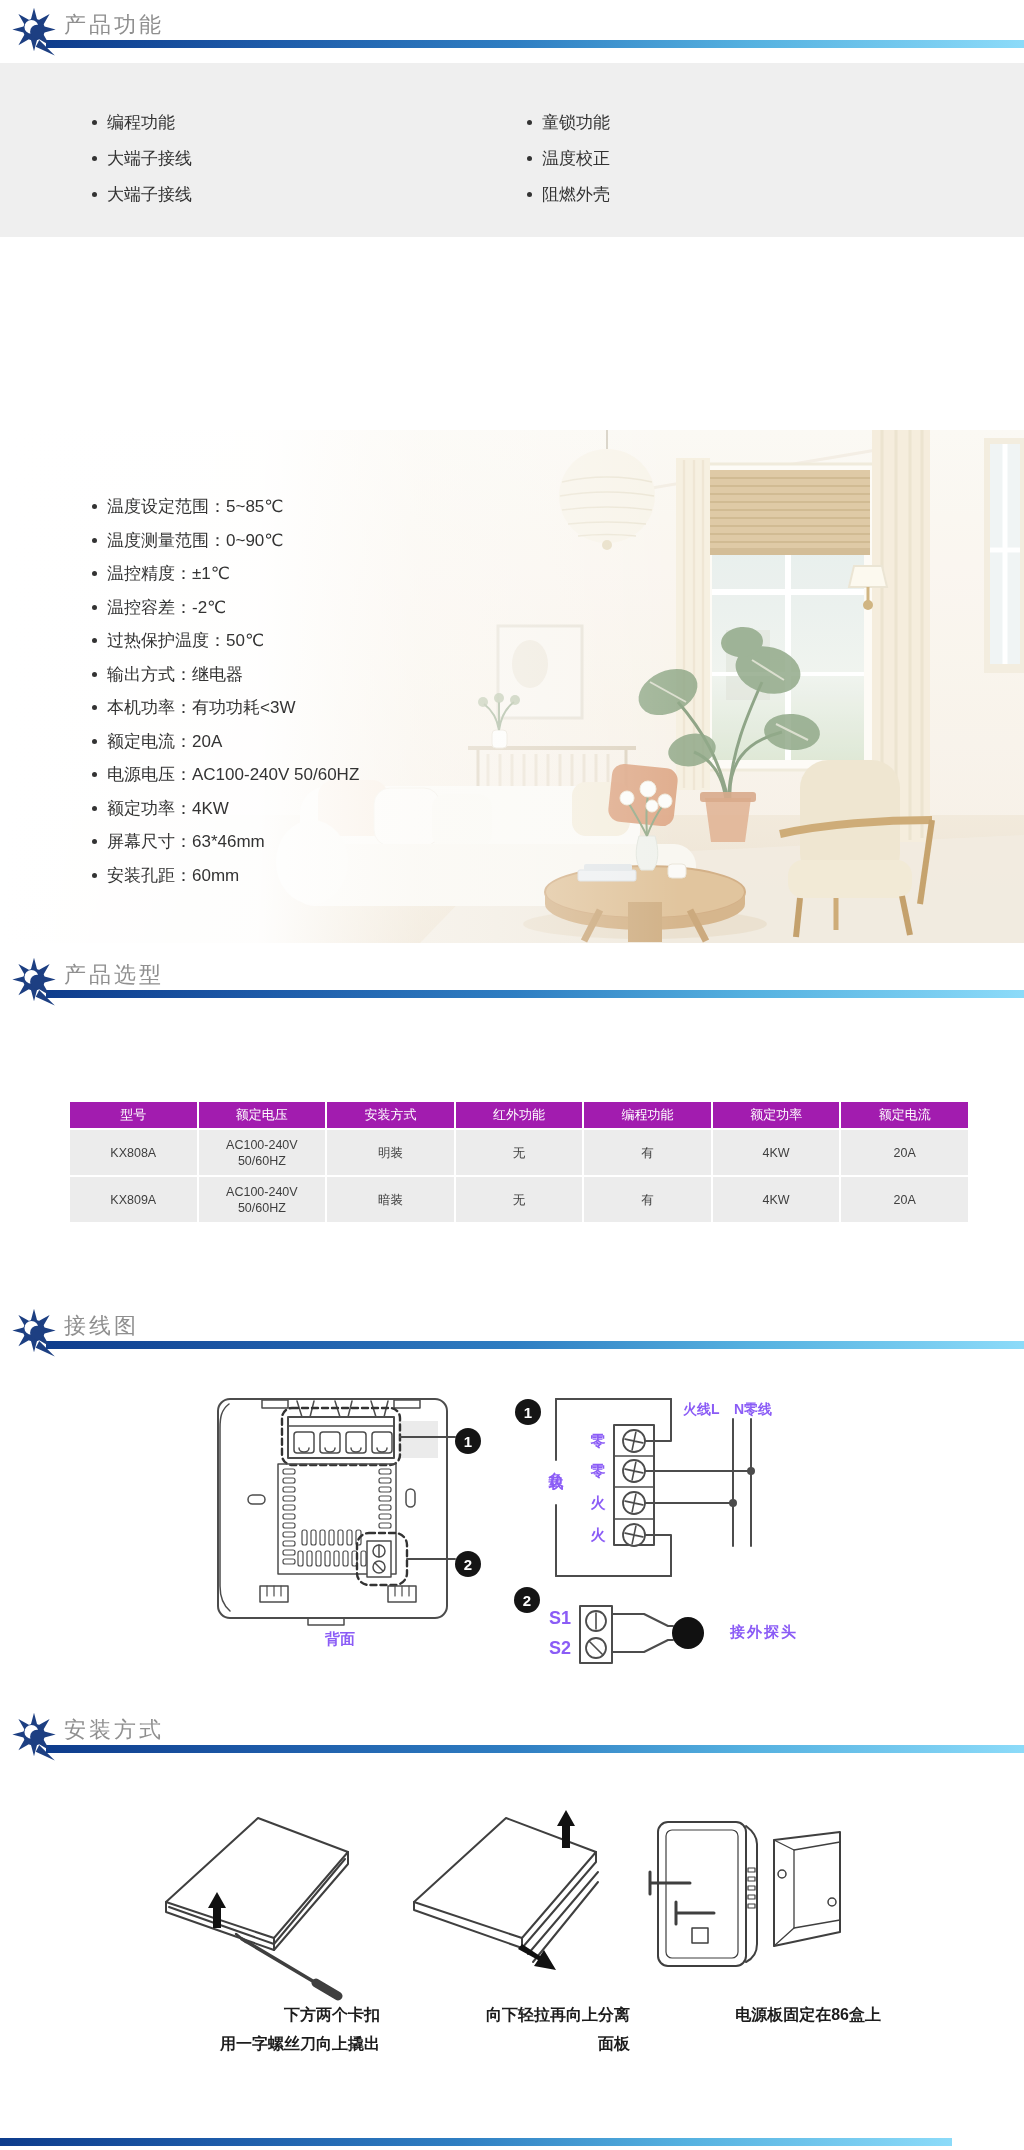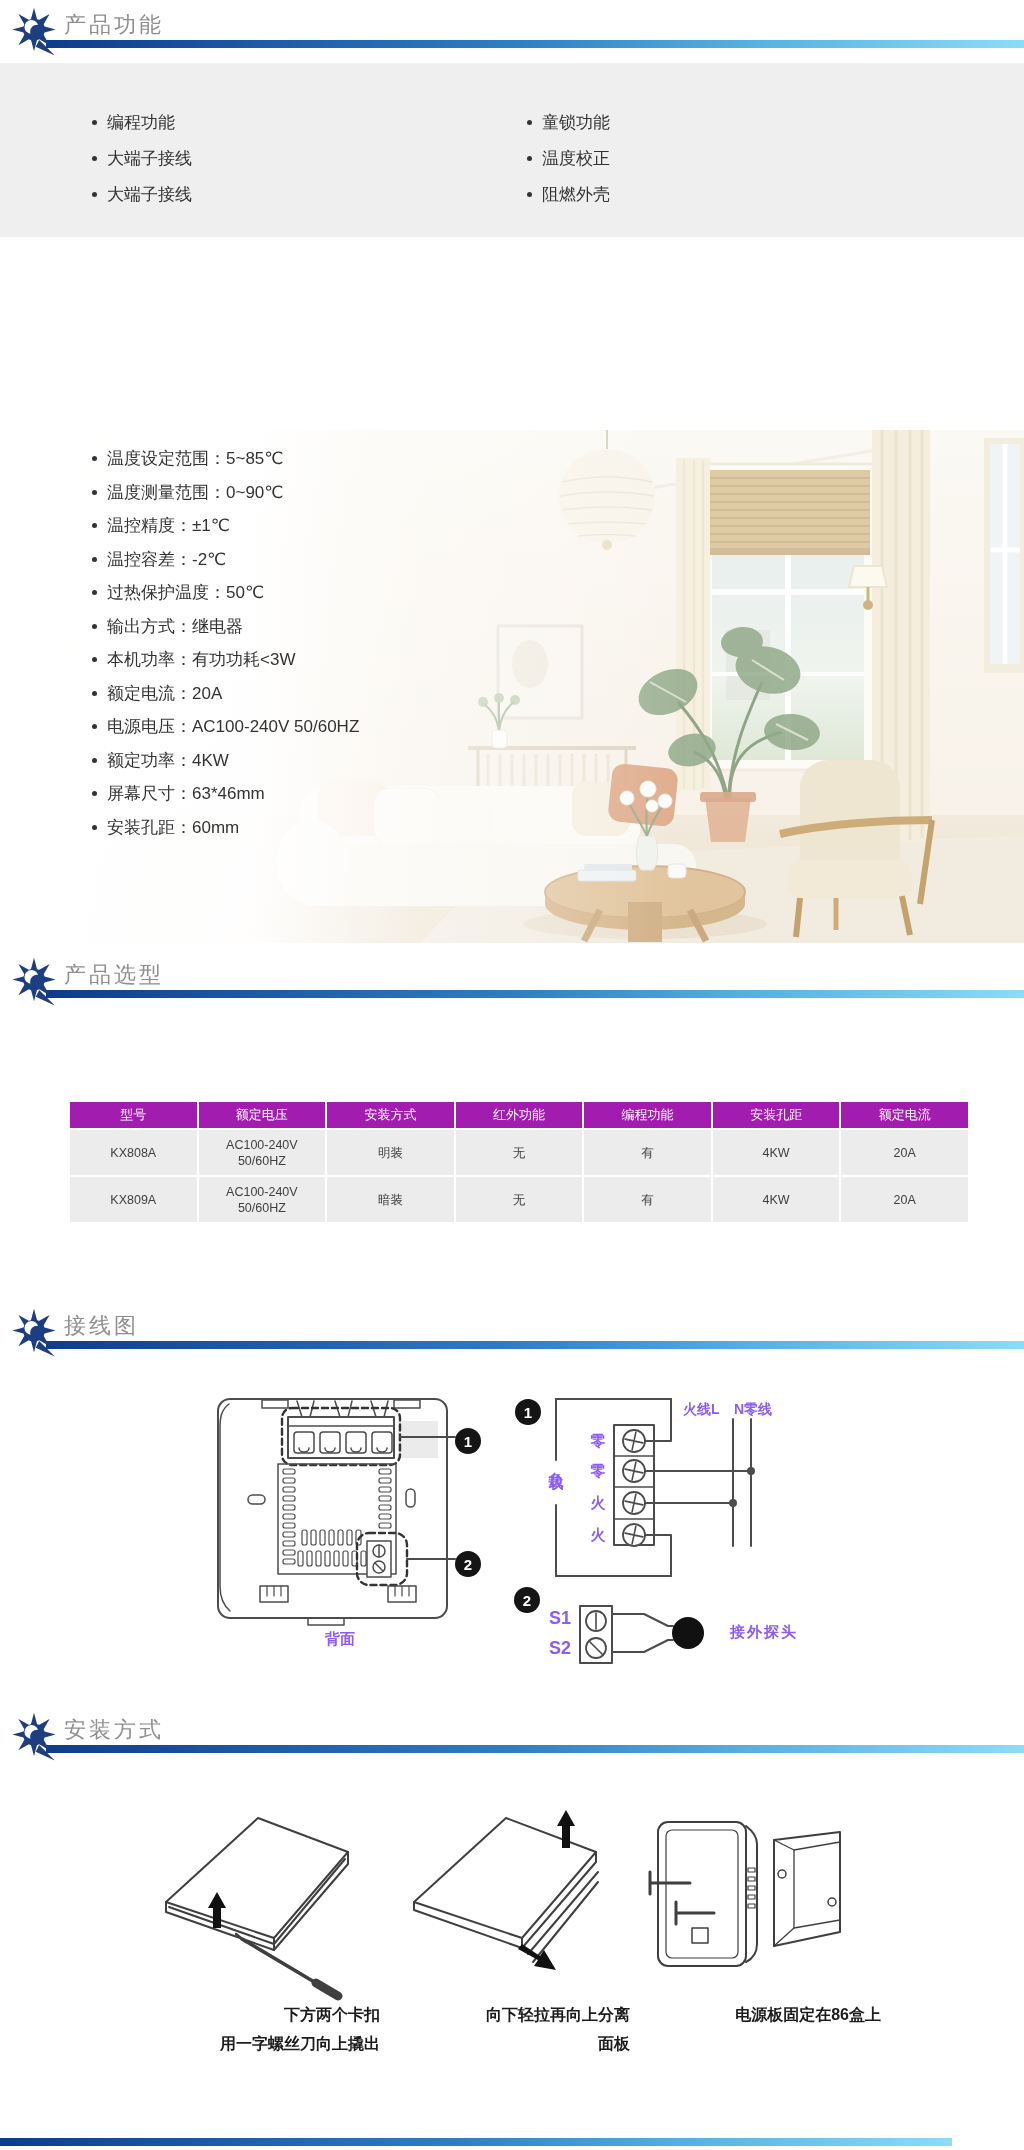--- a/index.html
+++ b/index.html
@@ -240,21 +240,21 @@
     <path d="M780,404 C824,394 884,390 932,390" stroke="#c59d5f" stroke-width="8" fill="none"></path>
     <line x1="932" y1="390" x2="920" y2="474" stroke="#bb9253" stroke-width="6"></line>
     <line x1="800" y1="468" x2="796" y2="507" stroke="#b98f52" stroke-width="6"></line>
     <line x1="902" y1="466" x2="910" y2="505" stroke="#b98f52" stroke-width="6"></line>
     <line x1="836" y1="468" x2="836" y2="500" stroke="#c59d5f" stroke-width="5"></line>
 
     <rect x="0" y="0" width="1024" height="513" fill="#ffffff" opacity="0.16"></rect>
     <rect x="0" y="0" width="680" height="513" fill="url(#fadeL)"></rect>
   </svg>
 
-  <div class="blist tight" style="left:92px;top:448px">
+  <div class="blist tight" style="left:92px;top:496px">
     <div class="bitem">温度设定范围：5~85℃</div>
     <div class="bitem">温度测量范围：0~90℃</div>
     <div class="bitem">温控精度：±1℃</div>
     <div class="bitem">温控容差：-2℃</div>
     <div class="bitem">过热保护温度：50℃</div>
     <div class="bitem">输出方式：继电器</div>
     <div class="bitem">本机功率：有功功耗&lt;3W</div>
     <div class="bitem">额定电流：20A</div>
     <div class="bitem">电源电压：AC100-240V 50/60HZ</div>
     <div class="bitem">额定功率：4KW</div>
@@ -273,21 +273,21 @@
     </svg>
     <div class="sec-title">产品选型</div>
   </div>
 
   <div class="sel-table">
     <div class="th">型号</div>
     <div class="th">额定电压</div>
     <div class="th">安装方式</div>
     <div class="th">红外功能</div>
     <div class="th">编程功能</div>
-    <div class="th">安装孔距</div>
+    <div class="th">额定功率</div>
     <div class="th">额定电流</div>
     <div class="td">KX808A</div>
     <div class="td">AC100-240V 50/60HZ</div>
     <div class="td">明装</div>
     <div class="td">无</div>
     <div class="td">有</div>
     <div class="td">4KW</div>
     <div class="td">20A</div>
     <div class="td">KX809A</div>
     <div class="td">AC100-240V 50/60HZ</div>

